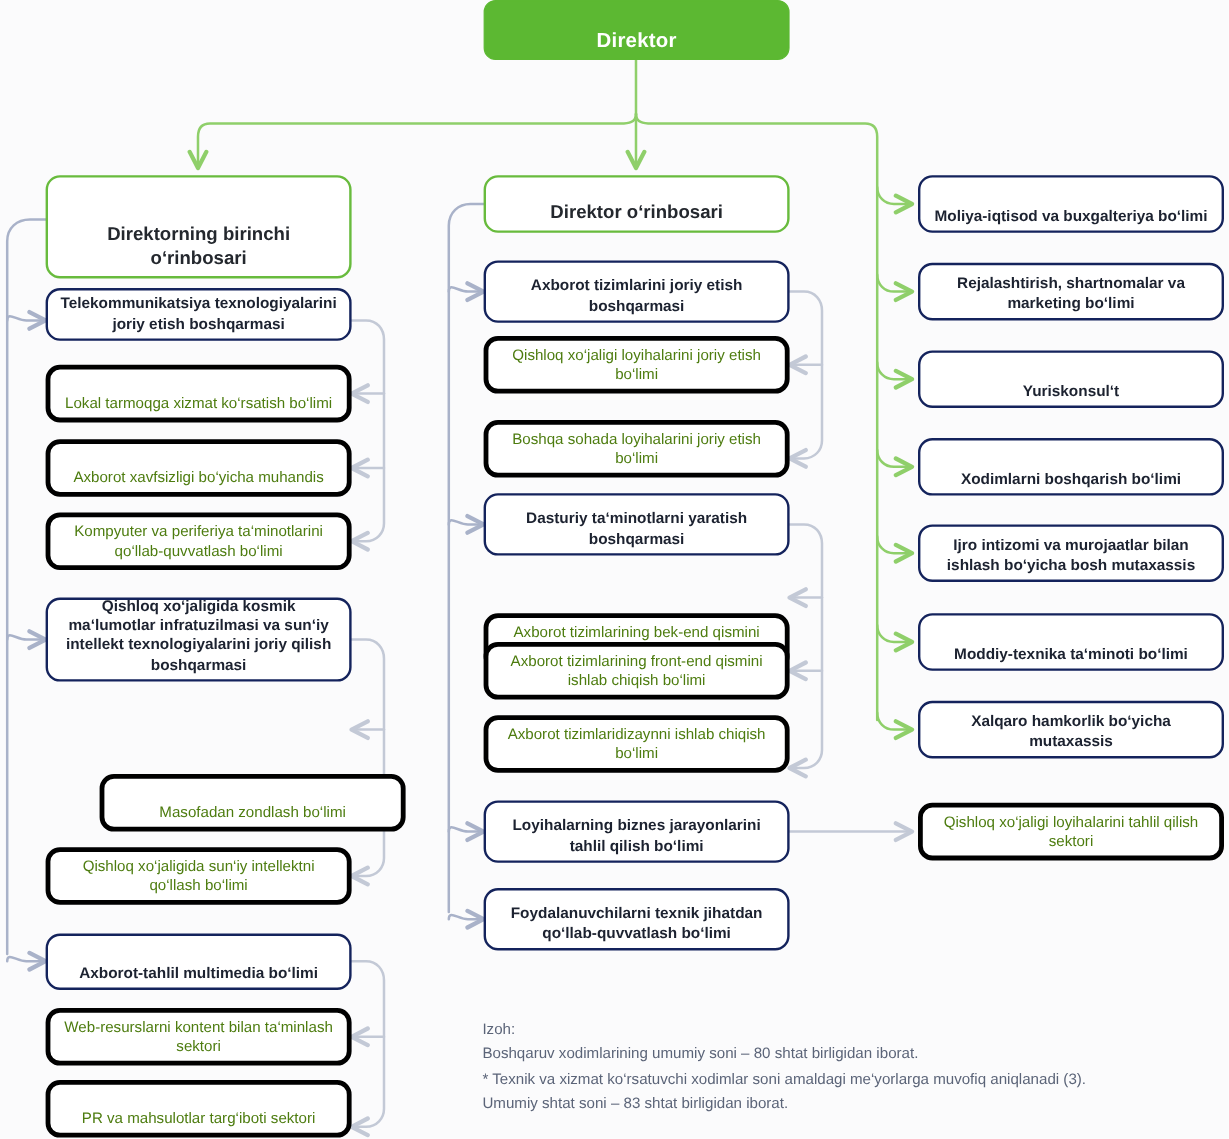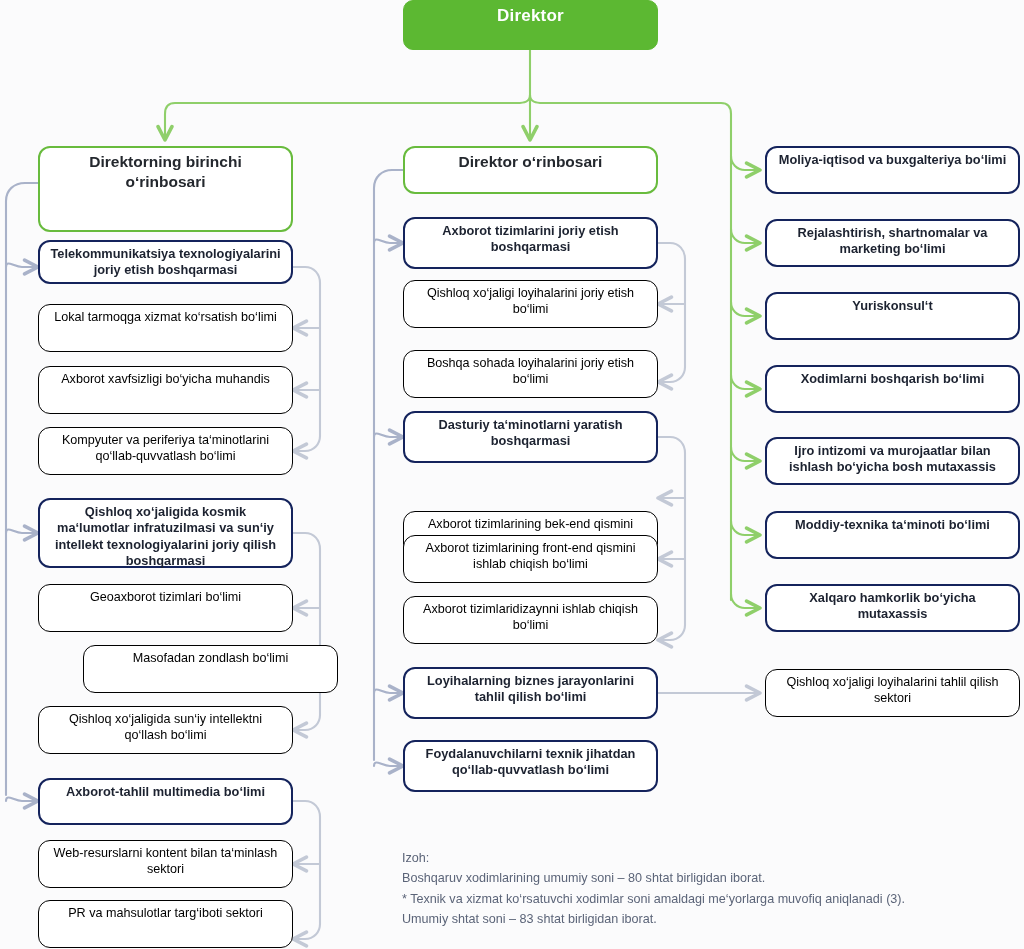--- a/index.html
+++ b/index.html
@@ -23,21 +23,21 @@
     left: 0;
     top: 0;
     width: 1024px;
     height: 949px;
     pointer-events: none;
   }
   .node {
     position: absolute;
     box-sizing: border-box;
     display: flex;
-    align-items: flex-start;
+    align-items: flex-end;
     justify-content: center;
     text-align: center;
     border-radius: 12px;
     background: #ffffff;
     line-height: 1.28;
     padding: 4px 10px;
   }
   
   .node.root {
     background: #5cb832;
@@ -57,22 +57,22 @@
   }
   
   .node.dept {
     border: 2px solid #14235c;
     color: #1c2230;
     font-weight: bold;
     font-size: 12.8px;
   }
   
   .node.unit {
-    border: 1px solid #000000;
-    color: #000000;
+    border: 4px solid #000000;
+    color: #4d7c0f;
     font-weight: normal;
     font-size: 12.6px;
   }
   .node-label {
     display: block;
     width: 100%;
   }
   .note {
     position: absolute;
     color: #5b6478;
@@ -185,23 +185,20 @@
   <div class="node unit" style="left:38px; top:366px; width:255px; height:48px;">
     <span class="node-label">Axborot xavfsizligi bo‘yicha muhandis</span>
   </div>
   <div class="node unit" style="left:38px; top:427px; width:255px; height:48px;">
     <span class="node-label">Kompyuter va periferiya ta‘minotlarini qo‘llab-quvvatlash bo‘limi</span>
   </div>
 
   <div class="node dept" style="left:38px; top:498px; width:255px; height:70px;">
     <span class="node-label">Qishloq xo‘jaligida kosmik ma‘lumotlar infratuzilmasi va sun‘iy intellekt texnologiyalarini joriy qilish boshqarmasi</span>
   </div>
-  <div class="node unit" style="left:38px; top:584px; width:255px; height:48px;">
-    <span class="node-label">Geoaxborot tizimlari bo‘limi</span>
-  </div>
   <div class="node unit" style="left:38px; top:645px; width:255px; height:48px;margin-left:45px;">
     <span class="node-label">Masofadan zondlash bo‘limi</span>
   </div>
   <div class="node unit" style="left:38px; top:706px; width:255px; height:48px;">
     <span class="node-label">Qishloq xo‘jaligida sun‘iy intellektni qo‘llash bo‘limi</span>
   </div>
 
   <div class="node dept" style="left:38px; top:778px; width:255px; height:47px;">
     <span class="node-label">Axborot-tahlil multimedia bo‘limi</span>
   </div>

